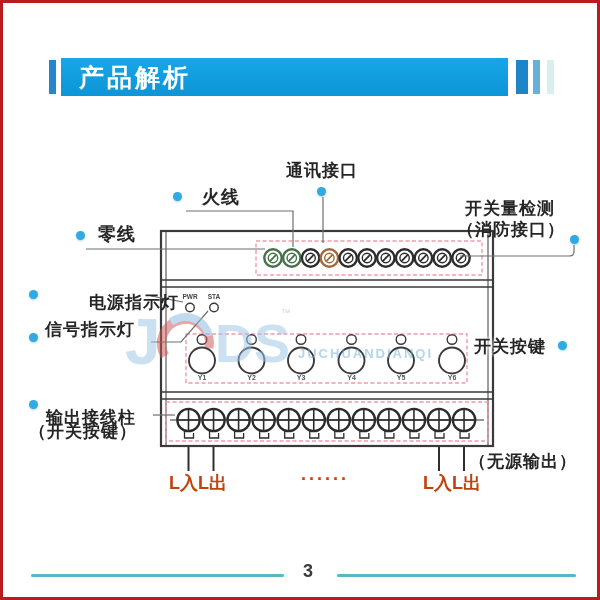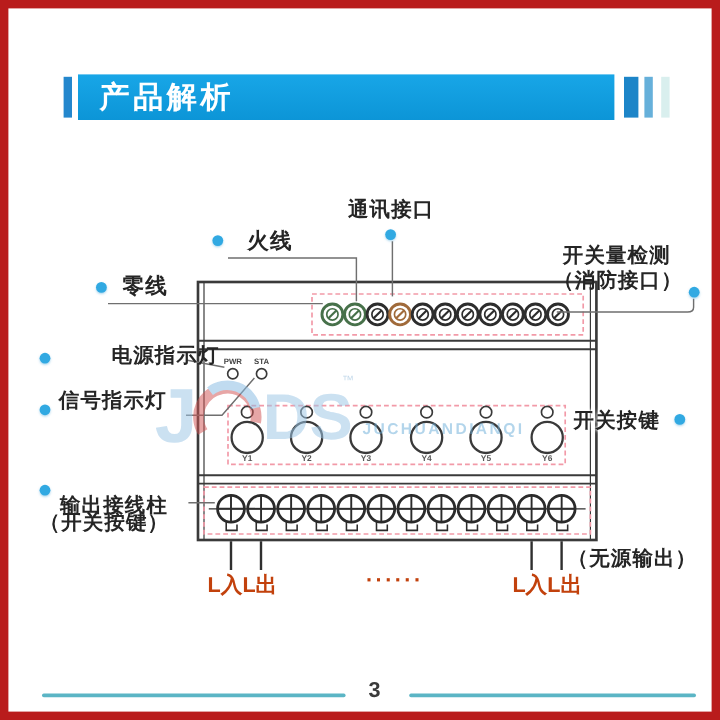--- a/index.html
+++ b/index.html
@@ -1,17 +1,17 @@
 <!DOCTYPE html>
 <html><head>
 <meta charset="utf-8">
 <style>
   html,body{margin:0;padding:0;background:#fff;}
   .page{position:relative;width:600px;height:600px;background:#ffffff;overflow:hidden;
-        border:7px solid #b91c1c;box-sizing:border-box;
+        border:3px solid #b91c1c;box-sizing:border-box;
         font-family:"Liberation Sans","DejaVu Sans",sans-serif;}
   
   .banner-accent{position:absolute;left:46px;top:57px;width:7px;height:34px;background:#2487cd;}
   .banner{position:absolute;left:58px;top:55px;width:447px;height:38px;
           background:linear-gradient(180deg,#18a6e7,#0c95d7);}
   .banner-title{line-height:38px;padding-left:18px;font-size:25px;font-weight:bold;
           color:#ffffff;letter-spacing:3px;}
   .bar1{position:absolute;left:513px;top:57px;width:12px;height:34px;background:#1d85c8;}
   .bar2{position:absolute;left:530px;top:57px;width:7px;height:34px;background:#66b0da;}
   .bar3{position:absolute;left:544px;top:57px;width:7px;height:34px;background:#d9efee;}
@@ -248,21 +248,21 @@
       <text x="158" y="14" font-size="10" fill="#8fb8d8">™</text>
     </svg>
     <div class="wm-en">JUCHUANDIANQI</div>
   </div>
 
   <div class="lbl" style="left:283px;top:158px;">通讯接口</div>
   <div class="lbl lbl-big" style="left:199px;top:184px;">火线</div>
   <div class="lbl lbl-big" style="left:95px;top:221px;">零线</div>
   <div class="lbl" style="left:462px;top:196px;">开关量检测</div>
   <div class="lbl" style="left:454px;top:217px;">（消防接口）</div>
-  <div class="lbl" style="left:42px;top:280px;padding-left:44px;">电源指示灯</div>
+  <div class="lbl" style="left:42px;top:290px;padding-left:44px;">电源指示灯</div>
   <div class="lbl" style="left:42px;top:317px;">信号指示灯</div>
   <div class="lbl halo" style="left:471px;top:334px;">开关按键</div>
   <div class="lbl" style="left:43px;top:395px;margin-top:10px;">输出接线柱</div>
   <div class="lbl" style="left:26px;top:419px;">（开关按键）</div>
   <div class="lbl" style="left:466px;top:449px;text-align:right;">（无源输出）</div>
 
   <div class="red-lbl" style="left:166px;top:468px;">L入L出</div>
   <div class="red-lbl" style="left:420px;top:468px;">L入L出</div>
   <div class="red-lbl" style="left:298px;top:466px;letter-spacing:2px;">······</div>
 

